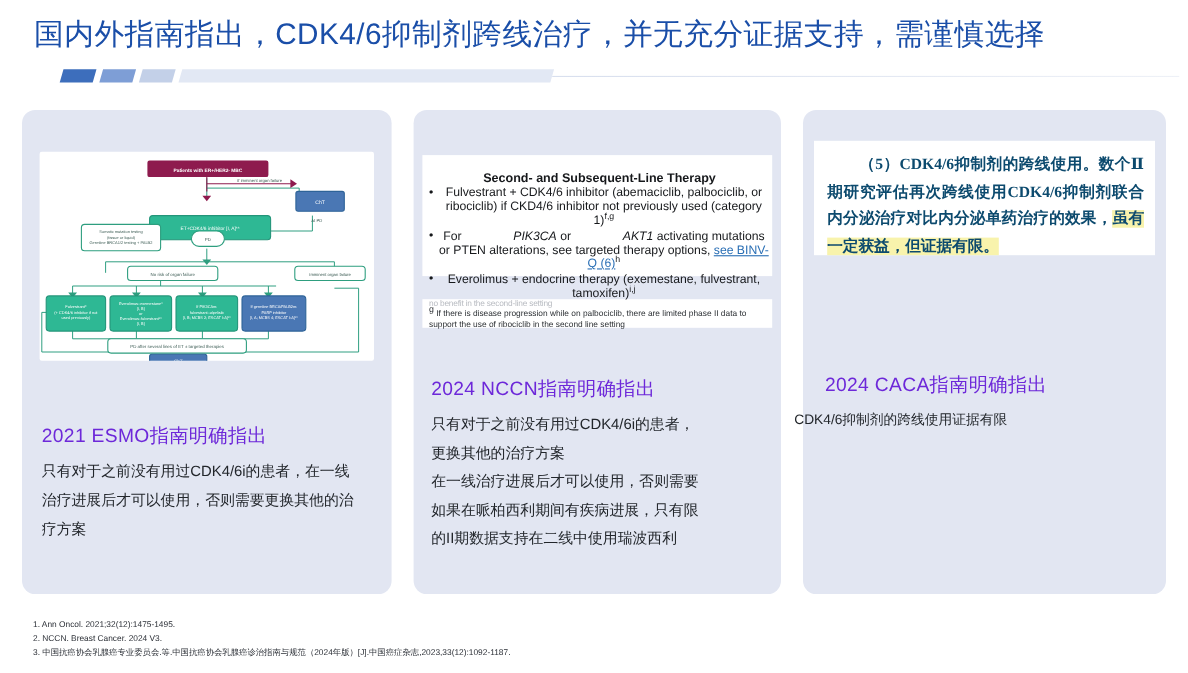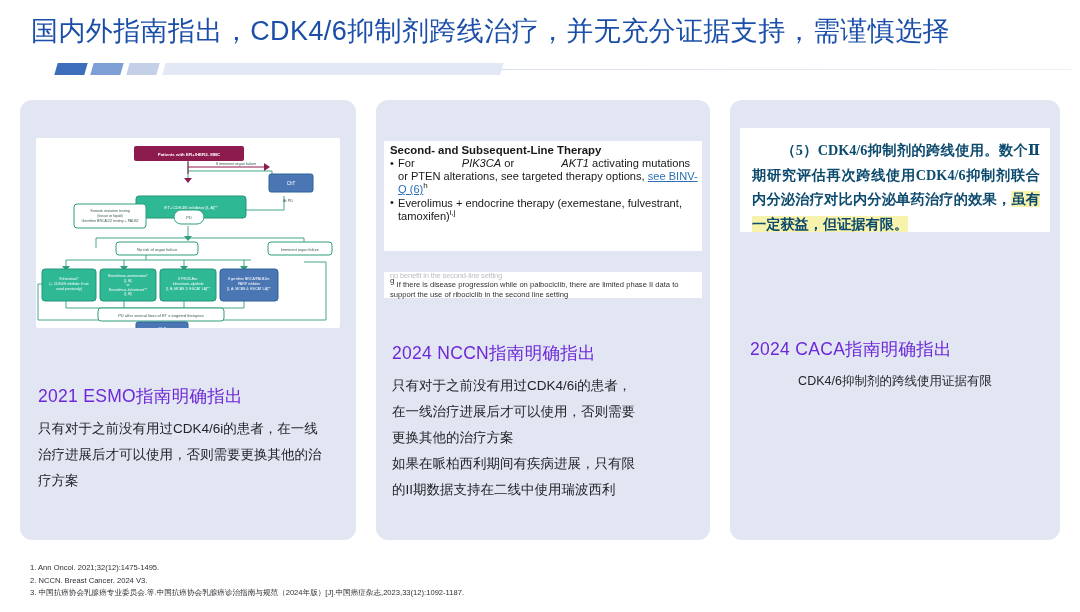--- a/index.html
+++ b/index.html
@@ -45,22 +45,22 @@
     position:absolute;font-size:12.5px;color:#22262b;line-height:22px;
   }
 
   
   #esmo-chart{left:36px;top:138px;width:304px;height:190px;border-radius:2px;}
   #esmo-svg{position:absolute;left:36px;top:138px;}
 
   
   #nccn-panel{left:384px;top:141px;width:318px;height:110px;}
   #nccn-foot-panel{left:384px;top:272px;width:318px;height:26px;}
-  #nccn-text{position:absolute;left:390px;top:144px;width:310px;
-             font-size:11.1px;color:#16181b;line-height:12.9px;}
+  #nccn-text{position:absolute;left:390px;top:156px;width:310px;
+             font-size:11.1px;color:#16181b;line-height:12.9px;text-align:center;}
   #nccn-text .hd{font-weight:bold;font-size:11.4px;}
   #nccn-text ul{margin:0;padding:0;list-style:none;}
   #nccn-text li{position:relative;padding-left:8px;margin-top:.5px;}
   #nccn-text li:before{content:"\2022";position:absolute;left:0;top:-.5px;}
   .ital{font-style:italic;margin-left:44px;}
   .lnk{color:#2a6fb5;text-decoration:underline;}
   sup{font-size:8px;vertical-align:super;line-height:0;}
   #nccn-foot{position:absolute;left:390px;top:271px;width:312px;
              font-size:7.6px;color:#2e3236;line-height:9.4px;}
   #nccn-foot .ghost{color:#b9bcc2;letter-spacing:-.2px;}
@@ -69,21 +69,21 @@
   #nccn-body{left:392px;top:373px;width:300px;}
 
   
   #caca-panel{left:740px;top:128px;width:310px;height:104px;}
   #caca-text{position:absolute;left:752px;top:138px;width:288px;
              font-family:"Liberation Serif","DejaVu Serif",serif;
              font-size:14.2px;color:#0c4a6e;line-height:24.5px;
              text-align:justify;font-weight:bold;}
   .hl{background:#f8f3ac;}
   #caca-heading{left:750px;top:337px;}
-  #caca-body{left:750px;top:370px;width:290px;text-align:center;}
+  #caca-body{left:722px;top:370px;width:290px;}
 
   #esmo-heading{left:38px;top:384px;}
   #esmo-body{left:38px;top:416px;width:292px;}
 
   
   #refs{position:absolute;left:30px;top:562px;width:1030px;
         font-size:7.6px;color:#2b2f36;line-height:12.6px;}
   .ref-line{white-space:nowrap;}
 </style>
 </head>
@@ -201,35 +201,36 @@
 <div class="card-heading" id="esmo-heading">2021 ESMO指南明确指出</div>
 <div class="card-body" id="esmo-body">只有对于之前没有用过CDK4/6i的患者，在一线治疗进展后才可以使用，否则需要更换其他的治疗方案</div>
 
 <div class="card" id="card-nccn"></div>
 <div class="white-panel" id="nccn-panel"></div>
 <div class="white-panel" id="nccn-foot-panel"></div>
 
 <div id="nccn-text">
   <div class="hd">Second- and Subsequent-Line Therapy</div>
   <ul>
+    <li>Fulvestrant + CDK4/6 inhibitor (abemaciclib, palbociclib, or ribociclib) if CKD4/6 inhibitor not previously used (category 1)<sup>f,g</sup></li>
     <li>For <span class="ital">PIK3CA</span> or <span class="ital">AKT1</span> activating mutations or PTEN alterations, see targeted therapy options, <span class="lnk">see BINV-Q (6)</span><sup>h</sup></li>
     <li>Everolimus + endocrine therapy (exemestane, fulvestrant, tamoxifen)<sup>i,j</sup></li>
   </ul>
 </div>
 
 <div id="nccn-foot">
   <div class="ghost">no benefit in the second-line setting</div>
   <div><sup>g</sup> If there is disease progression while on palbociclib, there are limited phase II data to support the use of ribociclib in the second line setting</div>
 </div>
 
 <div class="card-heading" id="nccn-heading">2024 NCCN指南明确指出</div>
 <div class="card-body" id="nccn-body">
   <div>只有对于之前没有用过CDK4/6i的患者，</div>
+  <div>更换其他的治疗方案</div>
   <div>在一线治疗进展后才可以使用，否则需要</div>
-  <div>更换其他的治疗方案</div>
   <div>如果在哌柏西利期间有疾病进展，只有限</div>
   <div>的II期数据支持在二线中使用瑞波西利</div>
 </div>
 
 <div class="card" id="card-caca"></div>
 <div class="white-panel" id="caca-panel"></div>
 <div id="caca-text"><span>　　（5）CDK4/6抑制剂的跨线使用。数个Ⅱ期研究评估再次跨线使用CDK4/6抑制剂联合内分泌治疗对比内分泌单药治疗的效果，</span><span class="hl">虽有一定获益，但证据有限。</span></div>
 
 <div class="card-heading" id="caca-heading">2024 CACA指南明确指出</div>
 <div class="card-body-sm" id="caca-body">CDK4/6抑制剂的跨线使用证据有限</div>

